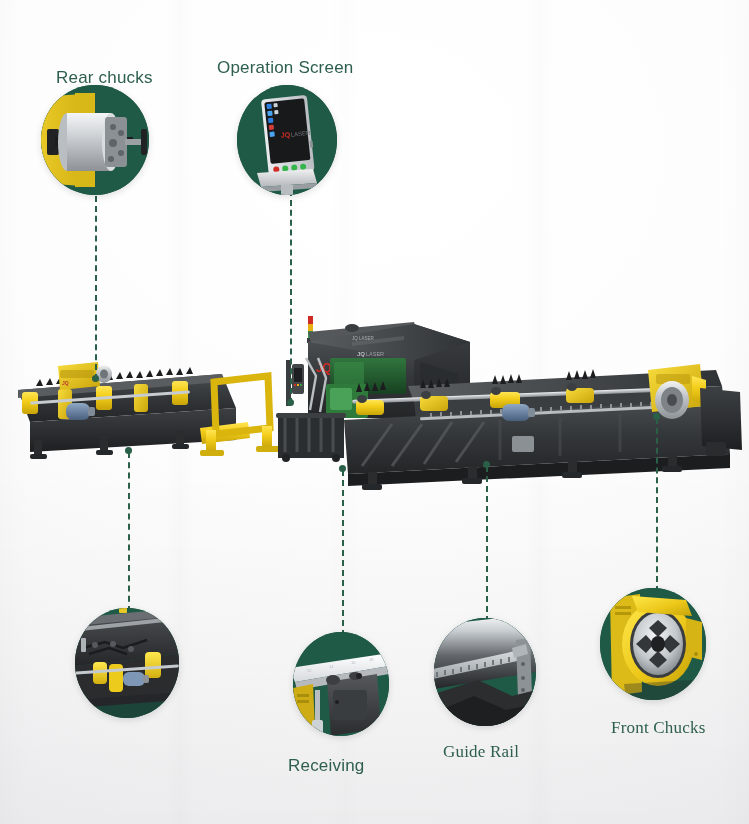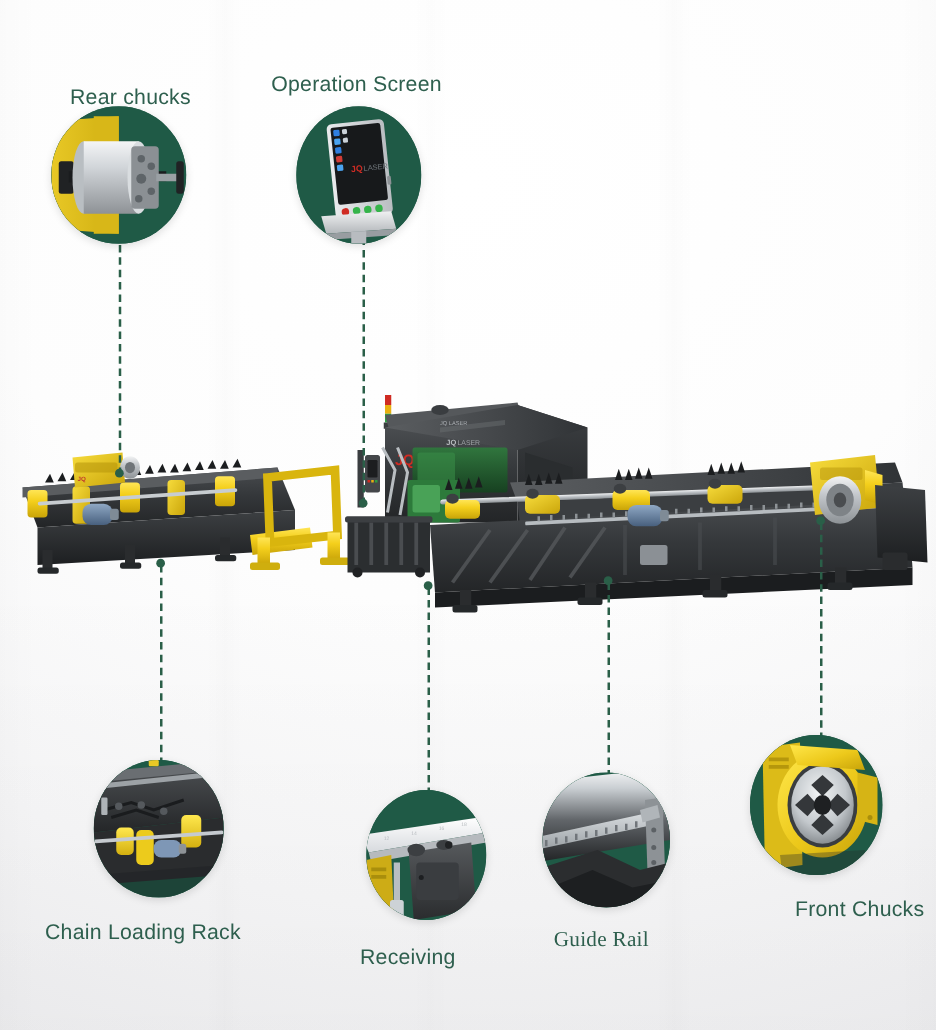--- a/index.html
+++ b/index.html
@@ -669,21 +669,20 @@
       <circle cx="96" cy="66" r="2" fill="#a98e0c"></circle>
 
       <path d="M24,96 L92,92 L94,112 L26,112 Z" fill="#24262855"></path>
     </svg>
   </div>
 
   <div class="callout-label" style="left:56px; top:58px;margin-top:10px;">Rear chucks</div>
 
   <div class="callout-label" style="left:217px; top:46px;margin-top:12px;">Operation Screen</div>
 
-  <div class="callout-label" style="left:36px; top:736px;">Chain Loading Rack</div>
 
   <div class="callout-label" style="left:288px; top:756px;">Receiving</div>
 
   <div class="callout-label" style="left:443px; top:742px;font-family:Liberation Serif, serif;">Guide Rail</div>
 
-  <div class="callout-label" style="left:636px; top:718px;">Front Chucks</div>
+  <div class="callout-label" style="left:611px; top:718px;font-family:Liberation Serif, serif;">Front Chucks</div>
 
 </div>
 
 </body></html>

